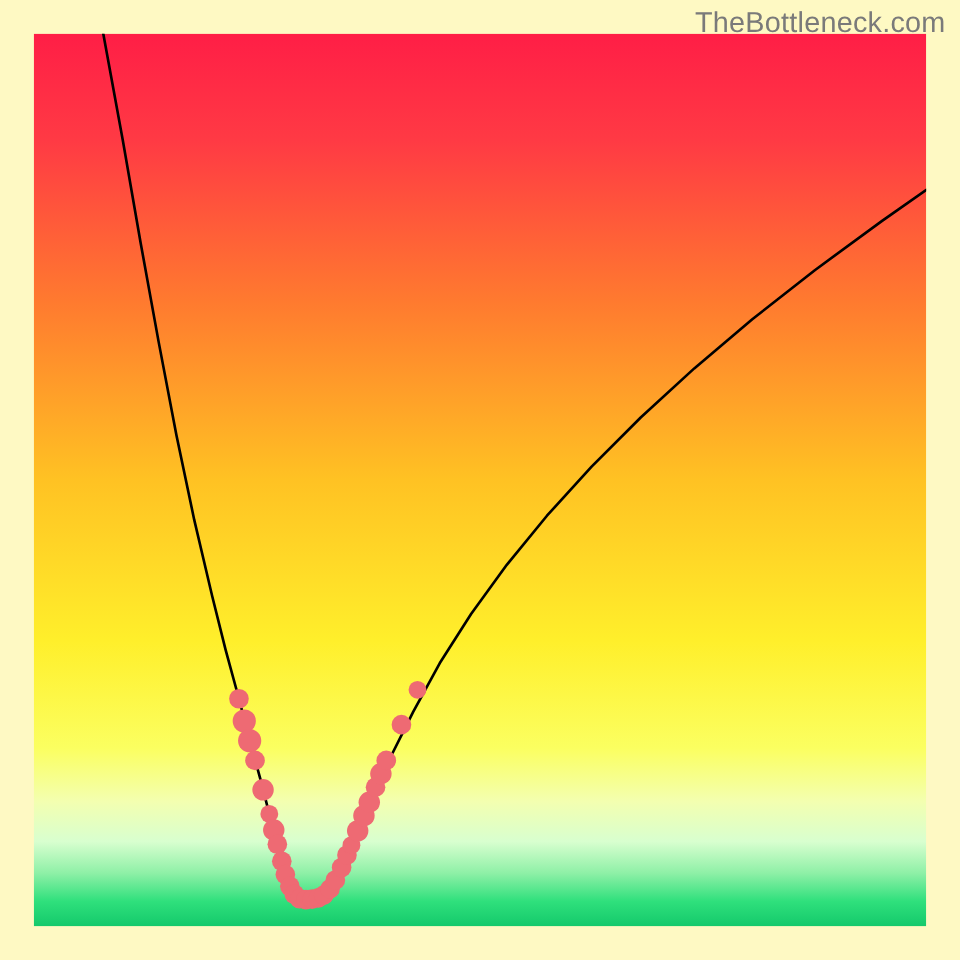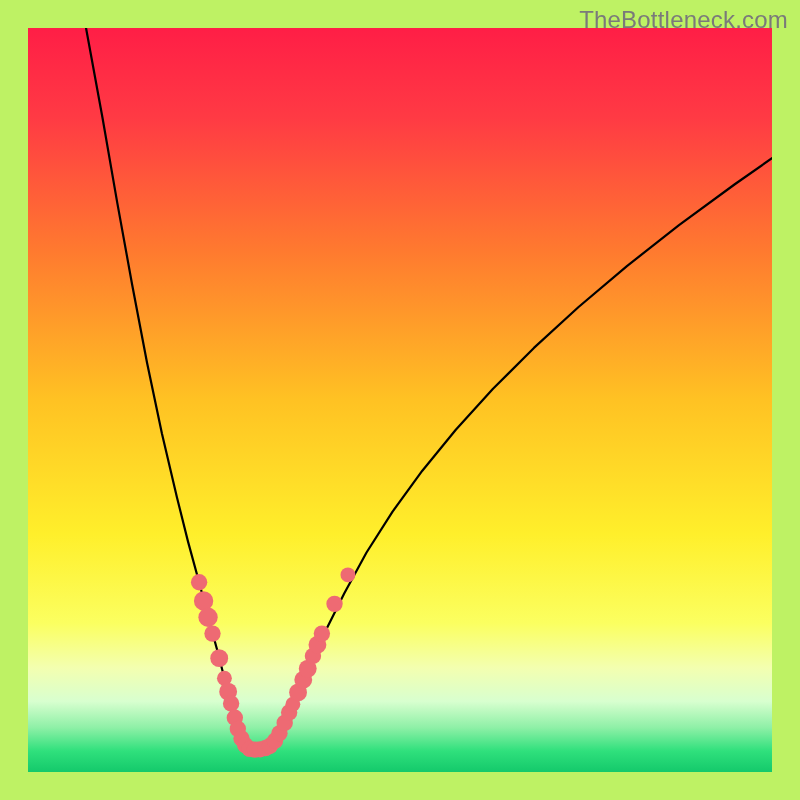--- a/index.html
+++ b/index.html
@@ -9,21 +9,21 @@
     height: 800px;
     overflow: hidden;
     background: #000;
     font-family: Arial, Helvetica, sans-serif;
   }
   .frame {
     position: absolute;
     top: 0; left: 0;
     width: 800px;
     height: 800px;
-    background: #bef264;
+    background: #fef9c3;
   }
   .plot-area {
     position: absolute;
     top: 28px;
     left: 28px;
     width: 744px;
     height: 744px;
     overflow: hidden;
   }
   .watermark {

